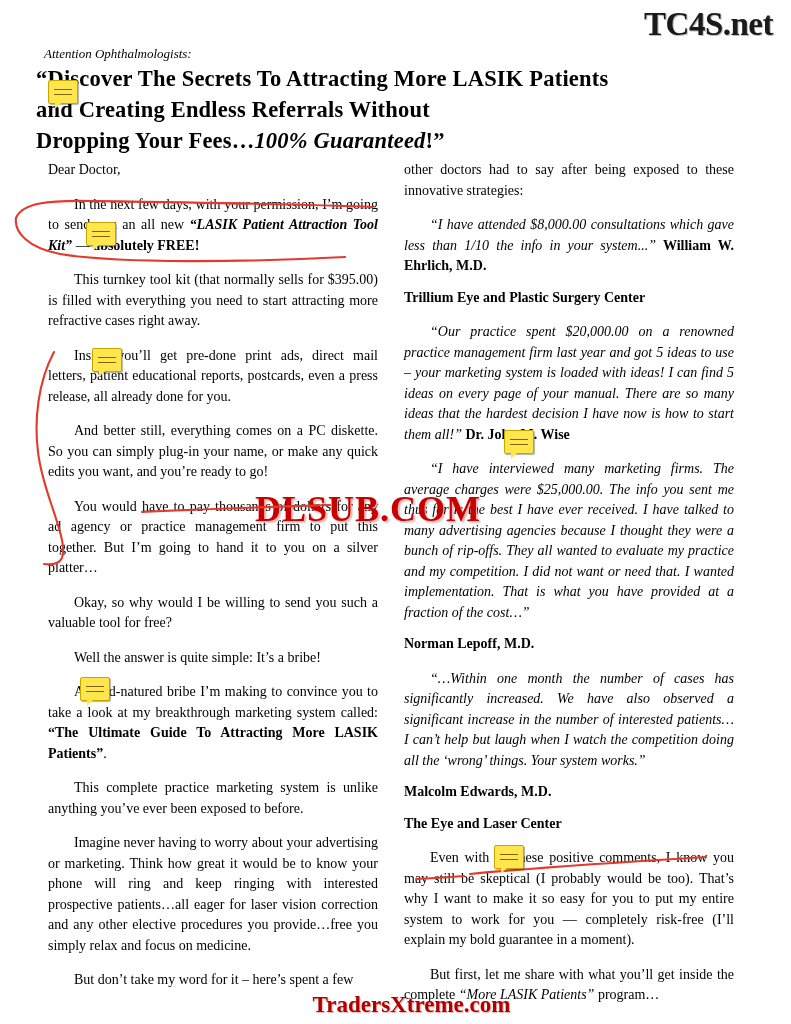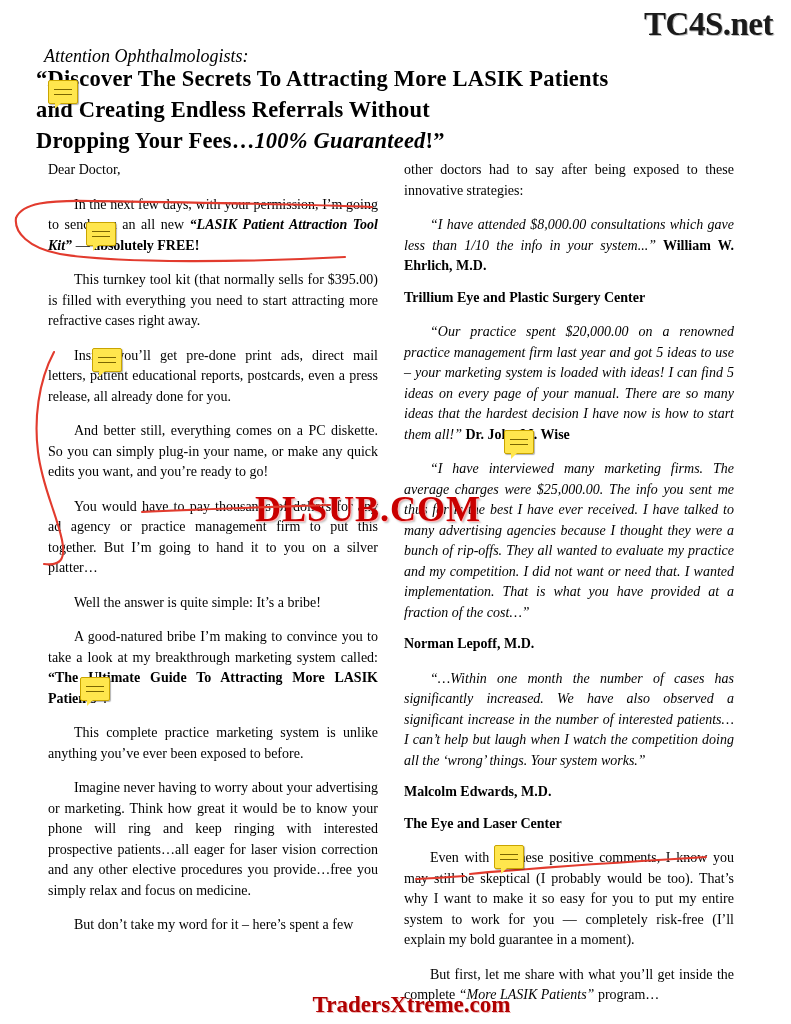--- a/index.html
+++ b/index.html
@@ -34,21 +34,21 @@
     letter-spacing: -0.5px;
     color: #1a1a1a;
     text-shadow: 1px 1px 0 #bdbdbd;
     margin-left: 28px;
   }
   .attention {
     position: absolute;
     top: 46px;
     left: 44px;
     font-style: italic;
-    font-size: 18px;
+    font-size: 13px;
   }
   .headline {
     position: absolute;
     top: 63px;
     left: 36px;
     width: 730px;
     text-align: left;
     font-weight: bold;
     font-size: 22.5px;
     line-height: 31px;
@@ -178,20 +178,21 @@
     <p><span>In the next few days, with your permission, I’m going to send you an all new </span><span class="bold ital">“LASIK Patient Attraction Tool Kit”</span><span> — </span><span class="bold u">absolutely FREE!</span></p>
 
     <p>This turnkey tool kit (that normally sells for $395.00) is filled with everything you need to start attracting more refractive cases right away.</p>
 
     <p>Inside you’ll get pre-done print ads, direct mail letters, patient educational reports, postcards, even a press release, all already done for you.</p>
 
     <p>And better still, everything comes on a PC diskette. So you can simply plug-in your name, or make any quick edits you want, and you’re ready to go!</p>
 
     <p>You would have to pay thousands of dollars for any ad agency or practice management firm to put this together. But I’m going to hand it to you on a silver platter…</p>
 
+    <p>Okay, so why would I be willing to send you such a valuable tool for free?</p>
 
     <p><span>Well the answer is quite simple: </span><span class="u">It’s a bribe</span><span>!</span></p>
 
     <p><span>A good-natured bribe I’m making  to convince you to take a look at my breakthrough marketing system called: </span><span class="bold">“The Ultimate Guide To Attracting More LASIK Patients”</span><span>.</span></p>
 
     <p>This complete practice marketing system is unlike anything you’ve ever been exposed to before.</p>
 
     <p><span>Imagine never having to worry about your advertising or marketing. Think how great it would be to know your phone will ring </span><span class="u">and keep ringing with interested prospective patients</span><span>…all eager for laser vision correction and any other elective procedures you provide…free you simply relax and focus on medicine.</span></p>
 
     <p>But don’t take my word for it – here’s spent a few</p>

